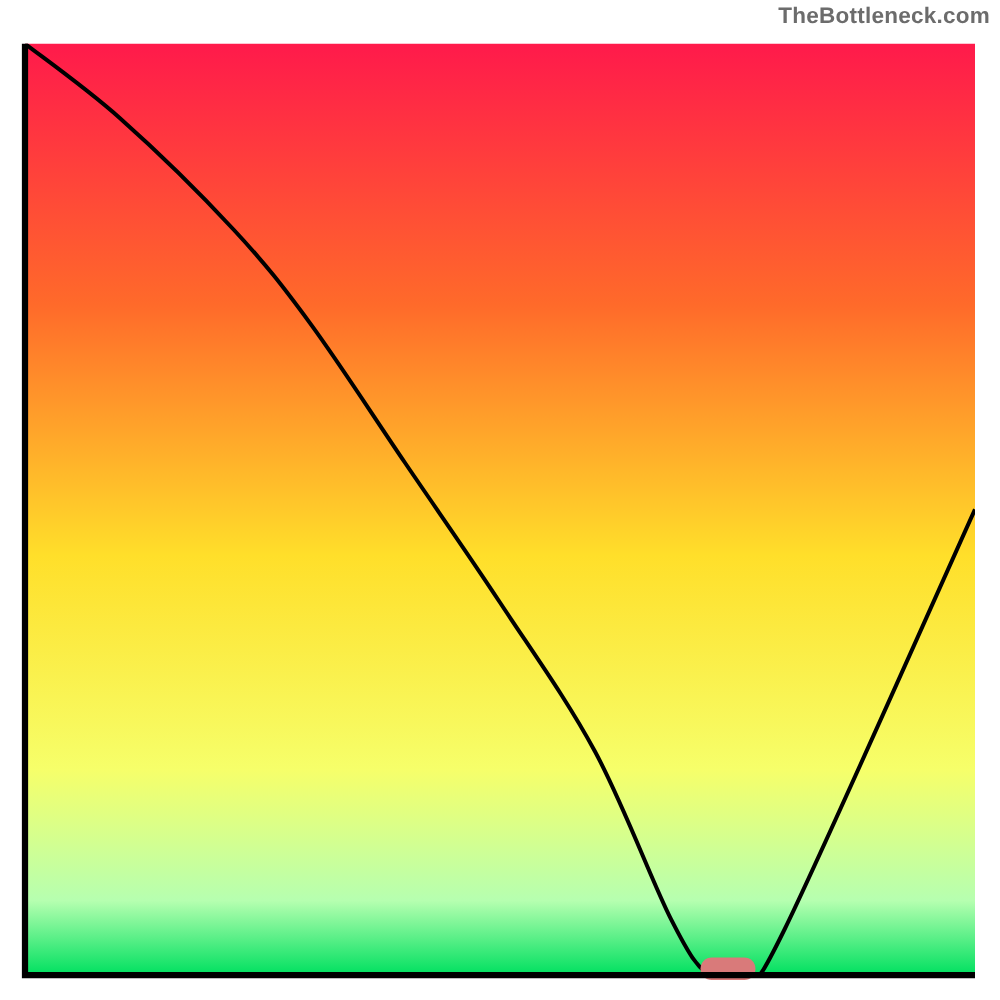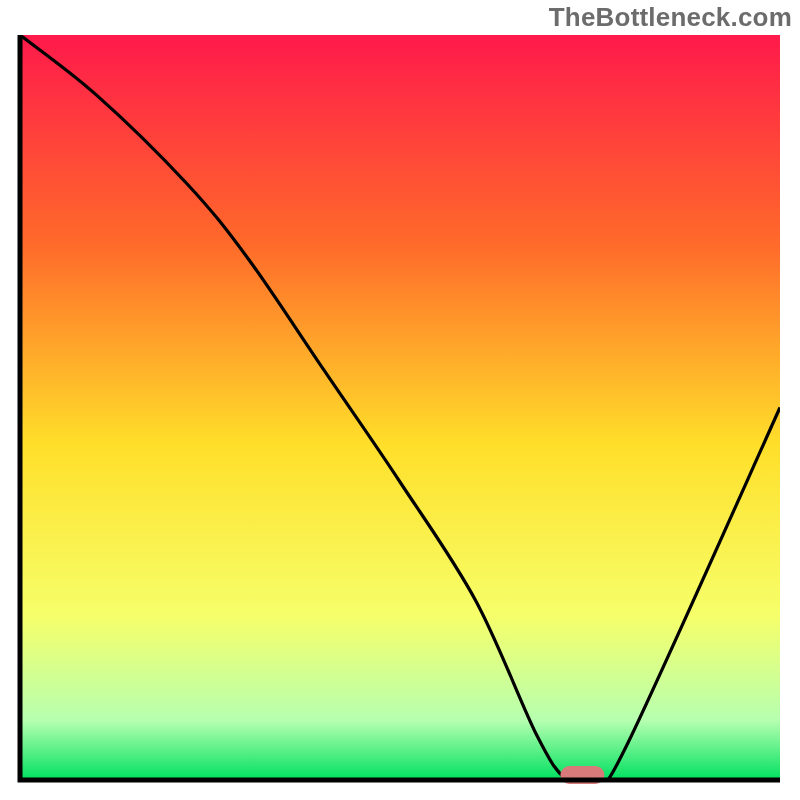--- a/index.html
+++ b/index.html
@@ -13,21 +13,21 @@
   }
   .frame {
     position: relative;
     width: 800px;
     height: 800px;
   }
   .watermark {
     position: absolute;
     top: 2px;
     right: 8px;
-    font-size: 26px;
+    font-size: 18px;
     font-weight: 600;
     color: #6c6c6c;
     letter-spacing: 0.2px;
     user-select: none;
   }
   svg {
     display: block;
   }
 </style>
 </head>

